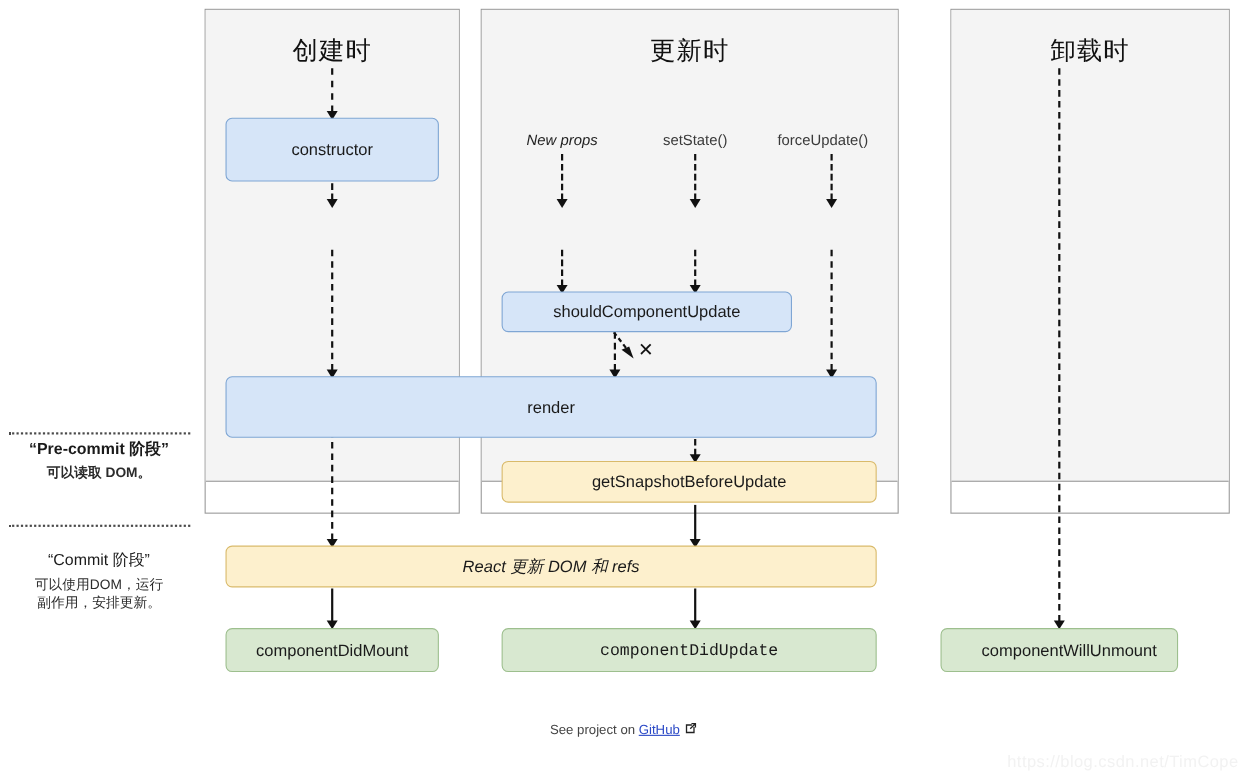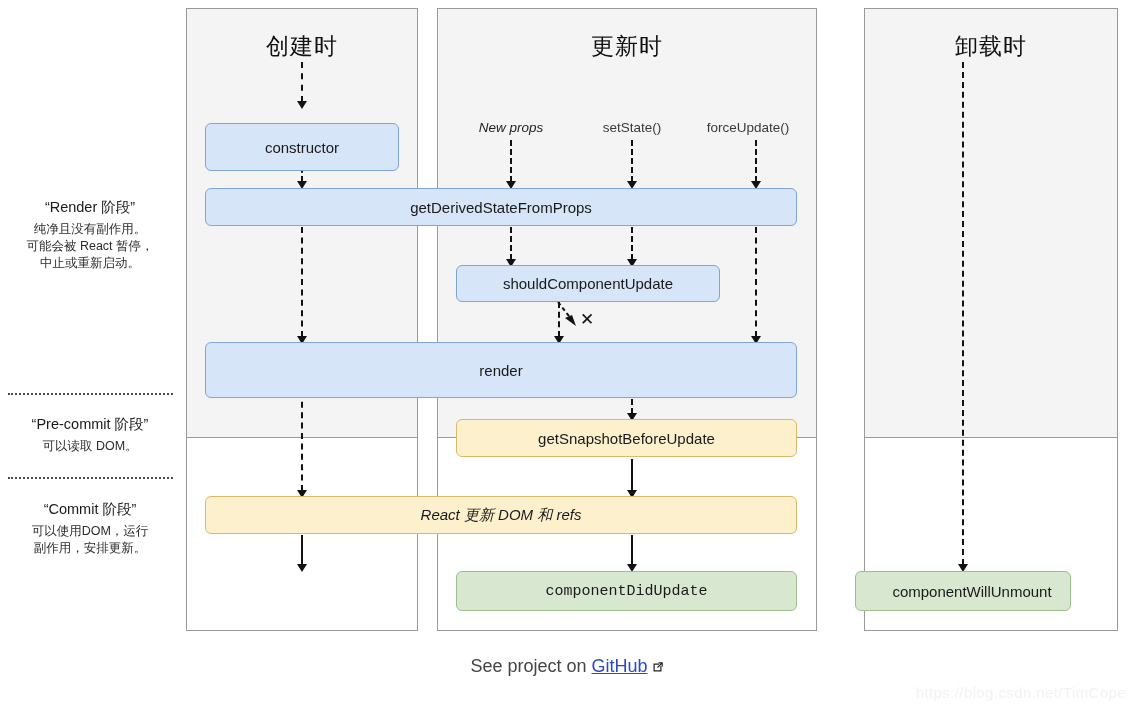--- a/index.html
+++ b/index.html
@@ -23,21 +23,21 @@
   .phase-title { font-size:14.5px; color:#1a1a1a; margin-bottom:4px; white-space:nowrap; }
   .phase-desc  { font-size:12.5px; color:#2b2b2b; line-height:17px; }
 
   .dotted-rule {
     position:absolute; left:8px; width:165px; height:0;
     border-top:2px dotted #4a4a4a;
   }
 
   
   .col {
-    position:absolute; top:8px; height:623px;
+    position:absolute; top:8px; height:459px;
     border:1px solid #9a9a9a;
     box-sizing:border-box;
     background:#ffffff;
   }
   .col-shade {            
     position:absolute; left:0; top:0; right:0;
     background:#f4f4f4;
     border-bottom:1px solid #9a9a9a;
     box-sizing:border-box;
   }
@@ -85,21 +85,21 @@
     width:0; height:0;
     border-left:5px solid transparent;
     border-right:5px solid transparent;
     border-top:8px solid #111;
     transform:translateX(-5px);
   }
 
   
   .footer {
     position:absolute; left:0; right:0; top:656px;
-    text-align:center; font-size:18px; color:#444;
+    text-align:center; font-size:12px; color:#444;
   }
   .footer a { color:#2b49c6; text-decoration:underline; }
   .ext-icon { display:inline-block; margin-left:4px; vertical-align:-1px; }
 
   .watermark {
     position:absolute; right:8px; top:684px;
     font-size:15px; color:#f2f2f2; white-space:nowrap;
     letter-spacing:.4px;
   }
 
@@ -108,32 +108,24 @@
     font-family:"DejaVu Sans", sans-serif; line-height:1;
   }
 </style>
 </head>
 <body>
 
 <div id="stage">
 
   <div class="phase-labels">
 
-    <div class="phase-label" style="top:198px;">
-      <div class="phase-title">“Render 阶段”</div>
-      <div class="phase-desc">
-        <div>纯净且没有副作用。</div>
-        <div>可能会被 React 暂停，</div>
-        <div>中止或重新启动。</div>
-      </div>
-    </div>
 
     <div class="dotted-rule" style="top:393px;"></div>
 
-    <div class="phase-label" style="top:415px;">
+    <div class="phase-label" style="top:399px;font-weight:bold;">
       <div class="phase-title">“Pre-commit 阶段”</div>
       <div class="phase-desc">
         <div>可以读取 DOM。</div>
       </div>
     </div>
 
     <div class="dotted-rule" style="top:477px;"></div>
 
     <div class="phase-label" style="top:500px;">
       <div class="phase-title">“Commit 阶段”</div>
@@ -210,32 +202,32 @@
   <div class="arrow solid" style="left:632px; top:535px; height:30px;"></div>
   <div class="arrow-head" style="left:632px; top:564px;"></div>
 
   <div class="arrow" style="left:963px; top:62px; height:503px;"></div>
   <div class="arrow-head" style="left:963px; top:564px;"></div>
 
   <div class="trigger italic" style="left:511px; top:120px;">New props</div>
   <div class="trigger" style="left:632px; top:120px;">setState()</div>
   <div class="trigger" style="left:748px; top:120px;">forceUpdate()</div>
 
-  <div class="node blue" style="left:205px; top:107px; width:194px; height:48px;margin-top:16px;">constructor</div>
-
-  <div class="node blue" style="left:205px; top:188px; width:592px; height:38px;">getDerivedStateFromProps</div>
+  <div class="node blue" style="left:205px; top:107px; width:194px; height:58px;">constructor</div>
+
 
   <div class="node blue" style="left:456px; top:265px; width:264px; height:37px;">shouldComponentUpdate</div>
 
   <div class="node blue" style="left:205px; top:342px; width:592px; height:56px;">render</div>
 
   <div class="node yellow" style="left:456px; top:419px; width:341px; height:38px;">getSnapshotBeforeUpdate</div>
 
   <div class="node yellow italic" style="left:205px; top:496px; width:592px; height:38px;">React 更新 DOM 和 refs</div>
 
+  <div class="node green" style="left:205px; top:571px; width:194px; height:40px;">componentDidMount</div>
 
   <div class="node green" style="left:456px; top:571px; width:341px; height:40px;font-family:Liberation Mono, monospace;">componentDidUpdate</div>
 
   <div class="node green" style="left:855px; top:571px; width:216px; height:40px;padding-left:18px;">componentWillUnmount</div>
 
   <div class="footer">
     <span>See project on </span><a href="#">GitHub</a><span class="ext-icon">
       <svg width="12" height="12" viewBox="0 0 12 12">
         <path d="M1.5 2.5 H7 V3.7 H2.7 V9.3 H8.3 V5 H9.5 V10.5 H1.5 Z" fill="#222"></path>
         <path d="M6.6 1.2 H10.8 V5.4 H9.6 V3.25 L5.9 6.95 L5.05 6.1 L8.75 2.4 H6.6 Z" fill="#222"></path>

